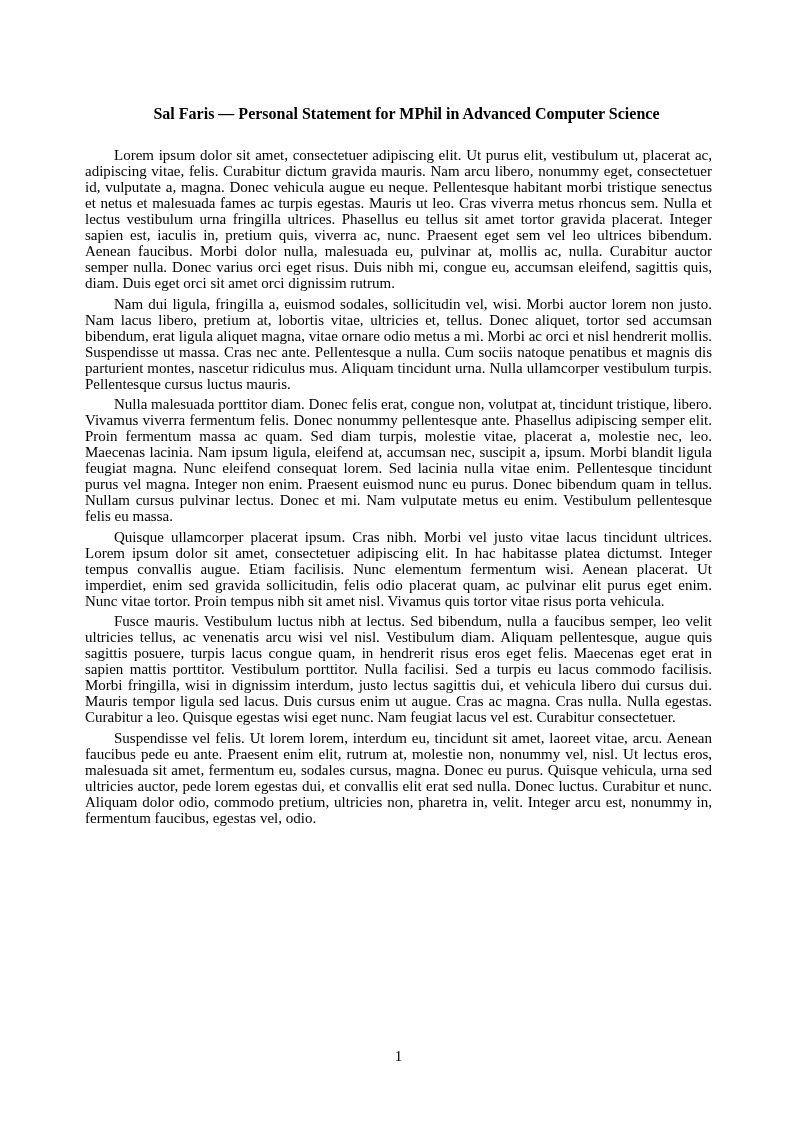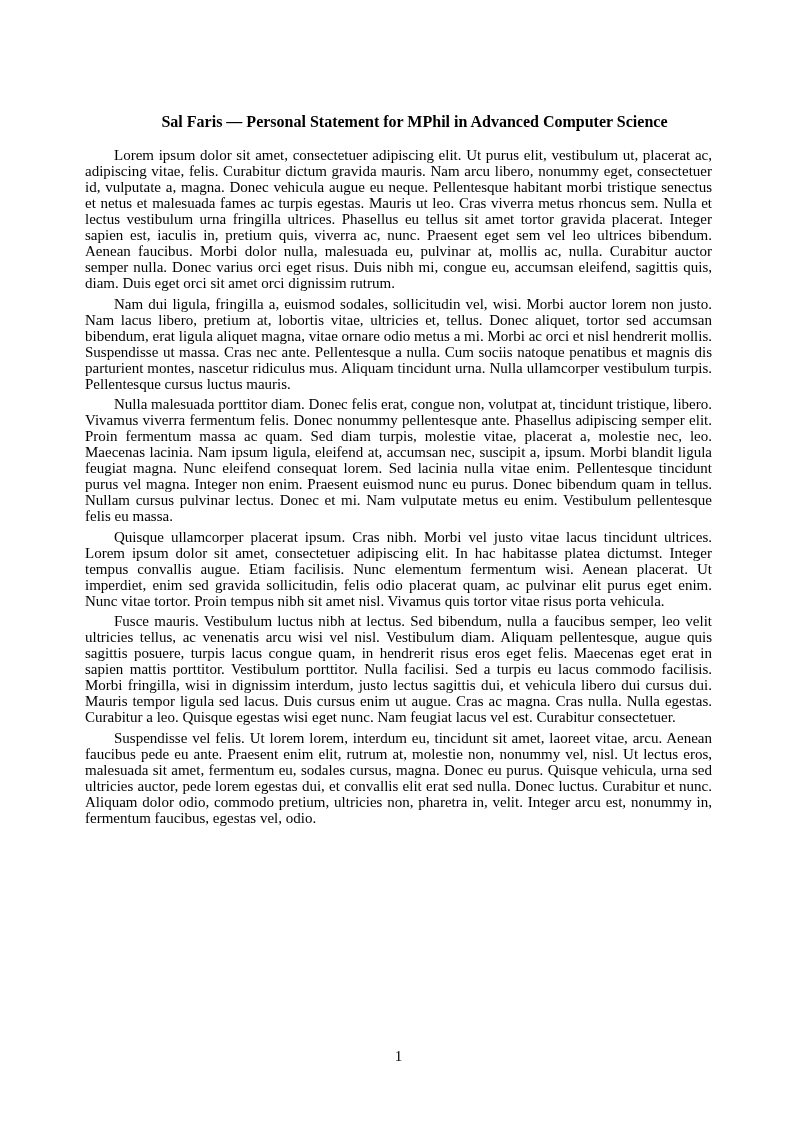--- a/index.html
+++ b/index.html
@@ -15,21 +15,21 @@
     background: #ffffff;
     color: #000000;
     font-family: "Liberation Serif", "DejaVu Serif", serif;
     overflow: hidden;
   }
   .doc-title {
     position: absolute;
     top: 96px;
     left: 85px;
     width: 627px;
-    margin: 16px;
+    margin: 8px;
     text-align: center;
     font-size: 16px;
     font-weight: bold;
     line-height: 19px;
   }
   .doc-body {
     position: absolute;
     top: 147px;
     left: 85px;
     width: 627px;

